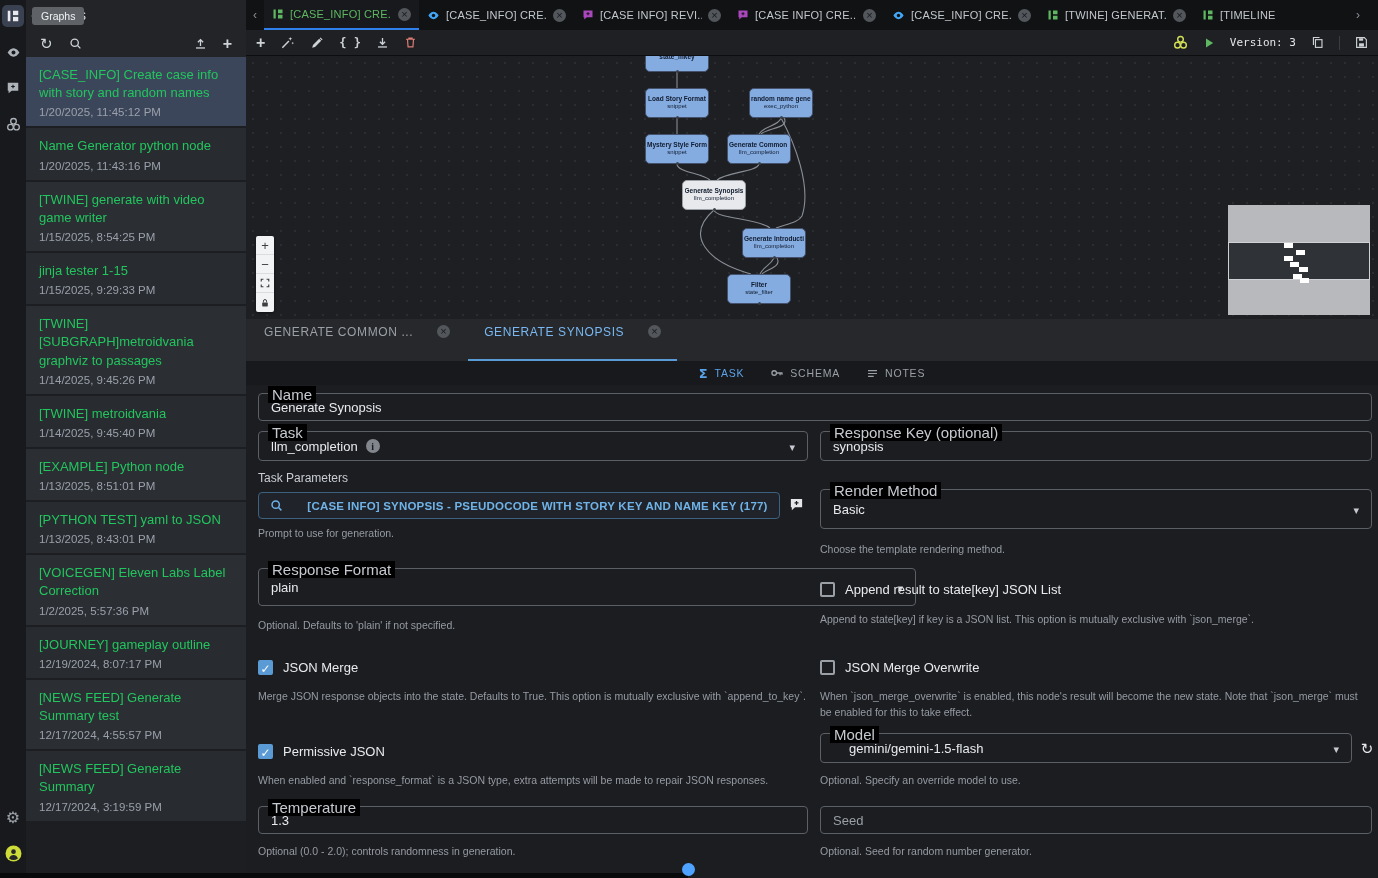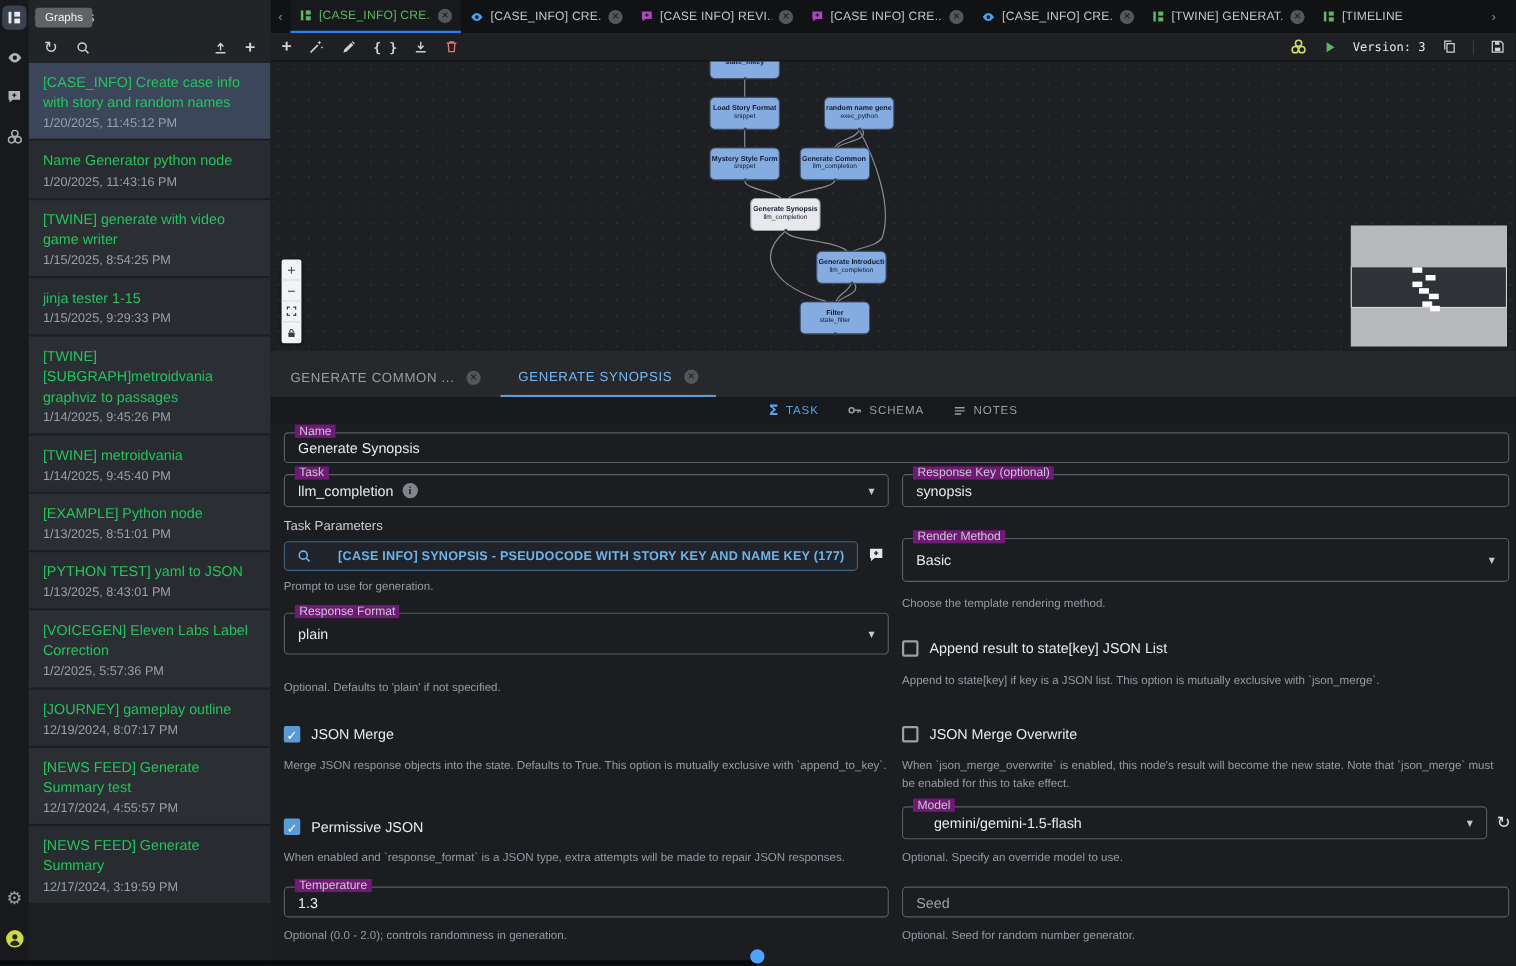--- a/index.html
+++ b/index.html
@@ -72,34 +72,34 @@
     box-shadow:0 1px 3px rgba(0,0,0,.5); }
   .zbtn { height:19px; display:flex; align-items:center; justify-content:center; color:#3c4043; font-size:13px;
     border-bottom:1px solid #dadce0; cursor:pointer; }
   .zbtn:last-child { border-bottom:none; }
   .minimap { position:absolute; right:8px; top:149px; width:142px; height:110px; background:#b7b9bc; cursor:pointer; }
   .mm-band { position:absolute; left:0; right:0; top:37px; height:38px; background:#2f3338; border:1px solid #cfd1d4; }
   .mm-node { position:absolute; width:9px; height:5px; background:#fff; }
 
   
   .subtabs { height:42px; background:#26282c; display:flex; align-items:flex-end; padding:0 2px; gap:2px; flex:none; }
-  .subtab { height:36px; display:flex; align-items:center; gap:11px; padding:0 16px; font-size:12px; letter-spacing:.6px;
+  .subtab { height:36px; display:flex; gap:24px; padding:0 16px; font-size:12px; letter-spacing:.6px;
     color:#9aa0a6; cursor:pointer; }
   .subtab.active { color:#79b8f3; border-bottom:2px solid #5b9bd5; }
 
   
   .dtabs { height:24px; background:#17191c; display:flex; align-items:center; justify-content:center; gap:26px; flex:none; }
   .dtab { display:flex; align-items:center; gap:6px; font-size:10.5px; letter-spacing:.8px; color:#9aa0a6; cursor:pointer; }
   .dtab.active { color:#5ba3e8; }
   .sigma { font-size:13px; font-weight:bold; font-family:"DejaVu Sans", sans-serif; }
 
   
   .panel { position:relative; flex:1; background:#1b1d21; }
   .field { position:absolute; border:1px solid #5b5f66; border-radius:4px; display:flex; align-items:center; padding:0 12px; }
-  .flabel { position:absolute; top:-8px; left:9px; font-size:11px; color:#c6cad0; background:#701a75; padding:0 4px; }
+  .flabel { position:absolute; top:-8px; left:9px; font-size:15px; color:#c6cad0; background:#000000; padding:0 4px; }
   .fvalue { color:#e8eaed; font-size:13px; font-weight:500; white-space:nowrap; overflow:hidden; }
   .fvalue.placeholder { color:#9aa0a6; font-weight:400; }
   .caret { margin-left:auto; color:#c6cad0; flex:none; }
   .caret::before { content:"▾"; font-size:11px; font-family:"DejaVu Sans", sans-serif; }
   .info-i { width:14px; height:14px; border-radius:50%; background:#80868c; color:#1b1d21; font-size:10px; font-weight:bold;
     display:inline-flex; align-items:center; justify-content:center; margin-left:8px; flex:none; }
   .info-i::before { content:"i"; font-family:"Liberation Serif", serif; }
   .cap { position:absolute; font-size:10.5px; color:#969ba3; line-height:1.55; }
   .sec-label { position:absolute; font-size:12px; color:#c9cdd2; }
   .prompt-btn { position:absolute; height:27px; border:1px solid #3c6280; border-radius:4px; background:#20242a;
@@ -534,21 +534,21 @@
       </span>
       <div class="cap" style="left:12px;top:140px;">Prompt to use for generation.</div>
 
       <div class="field" style="left:574px;right:6px;top:104px;height:40px;">
         <span class="flabel">Render Method</span>
         <span class="fvalue">Basic</span>
         <span class="caret"></span>
       </div>
       <div class="cap" style="left:574px;top:156px;">Choose the template rendering method.</div>
 
-      <div class="field" style="left:12px;width:550px;top:172px;height:38px;">
+      <div class="field" style="left:12px;width:658px;top:183px;height:38px;">
         <span class="flabel">Response Format</span>
         <span class="fvalue">plain</span>
         <span class="caret"></span>
       </div>
       <div class="cap" style="left:12px;top:232px;">Optional. Defaults to 'plain' if not specified.</div>
 
       <label class="chk" style="left:574px;top:197px;">
         <span class="box"></span>
         <span class="clabel">Append result to state[key] JSON List</span>
       </label>

